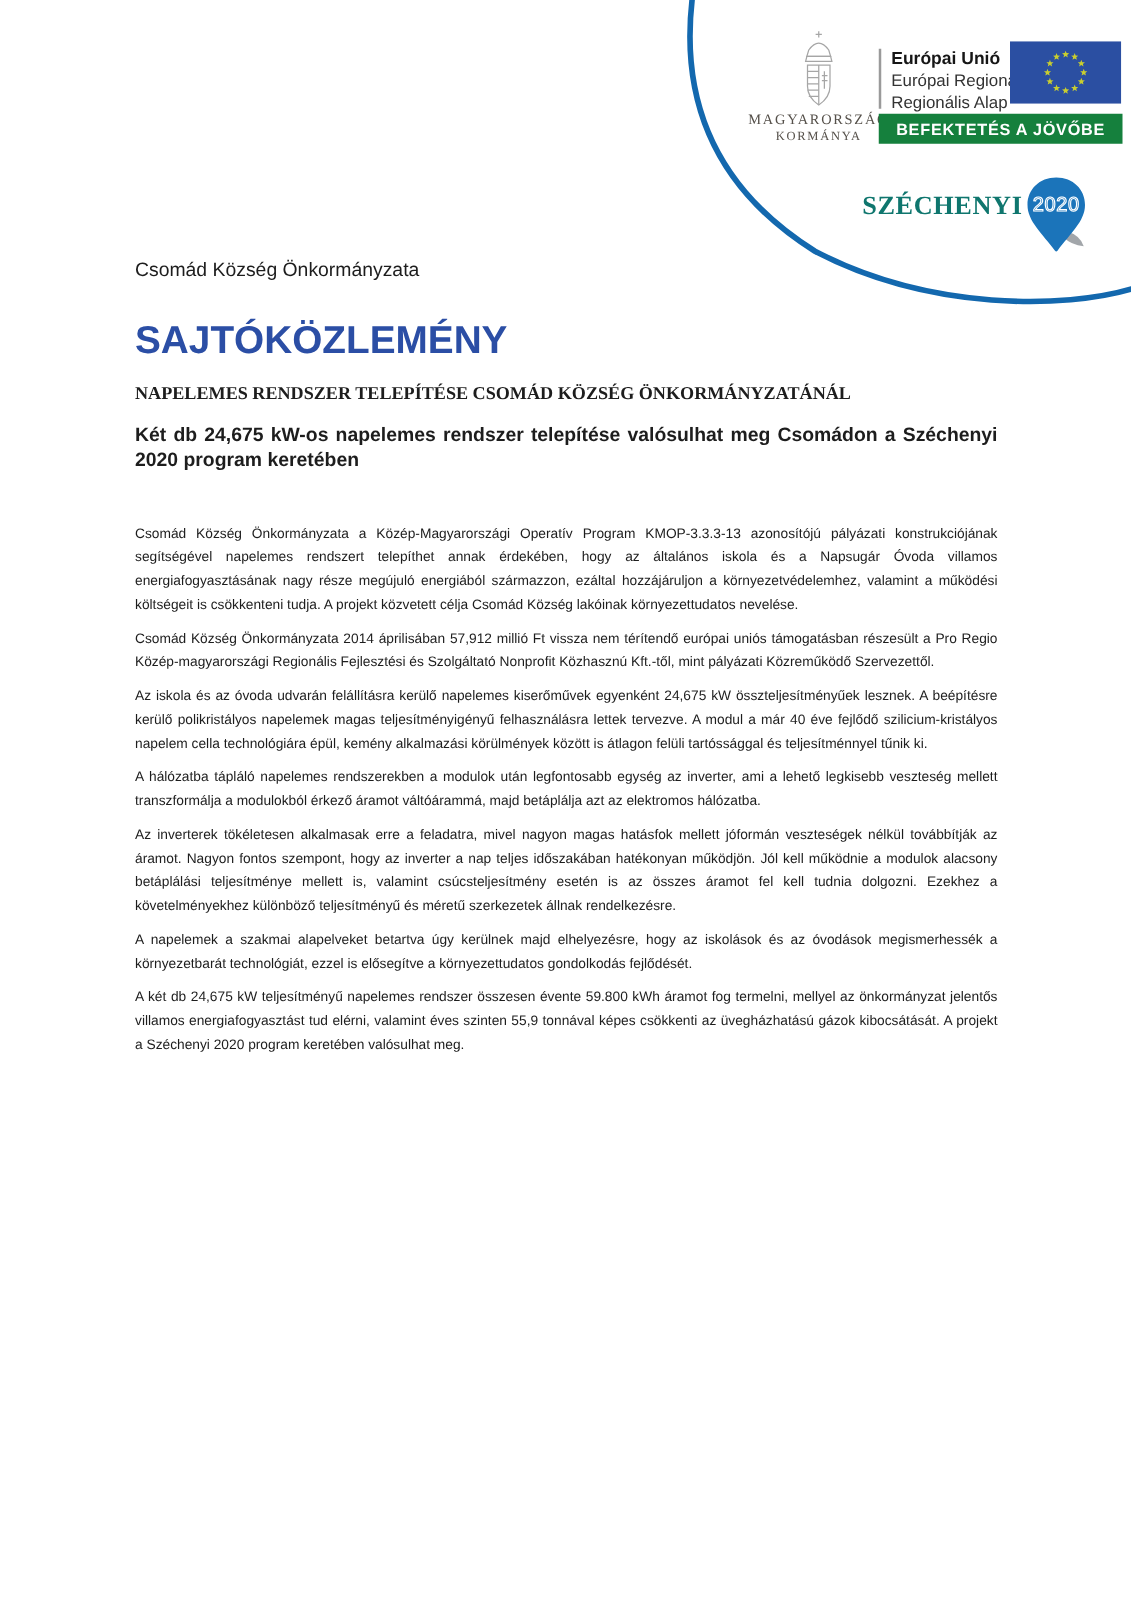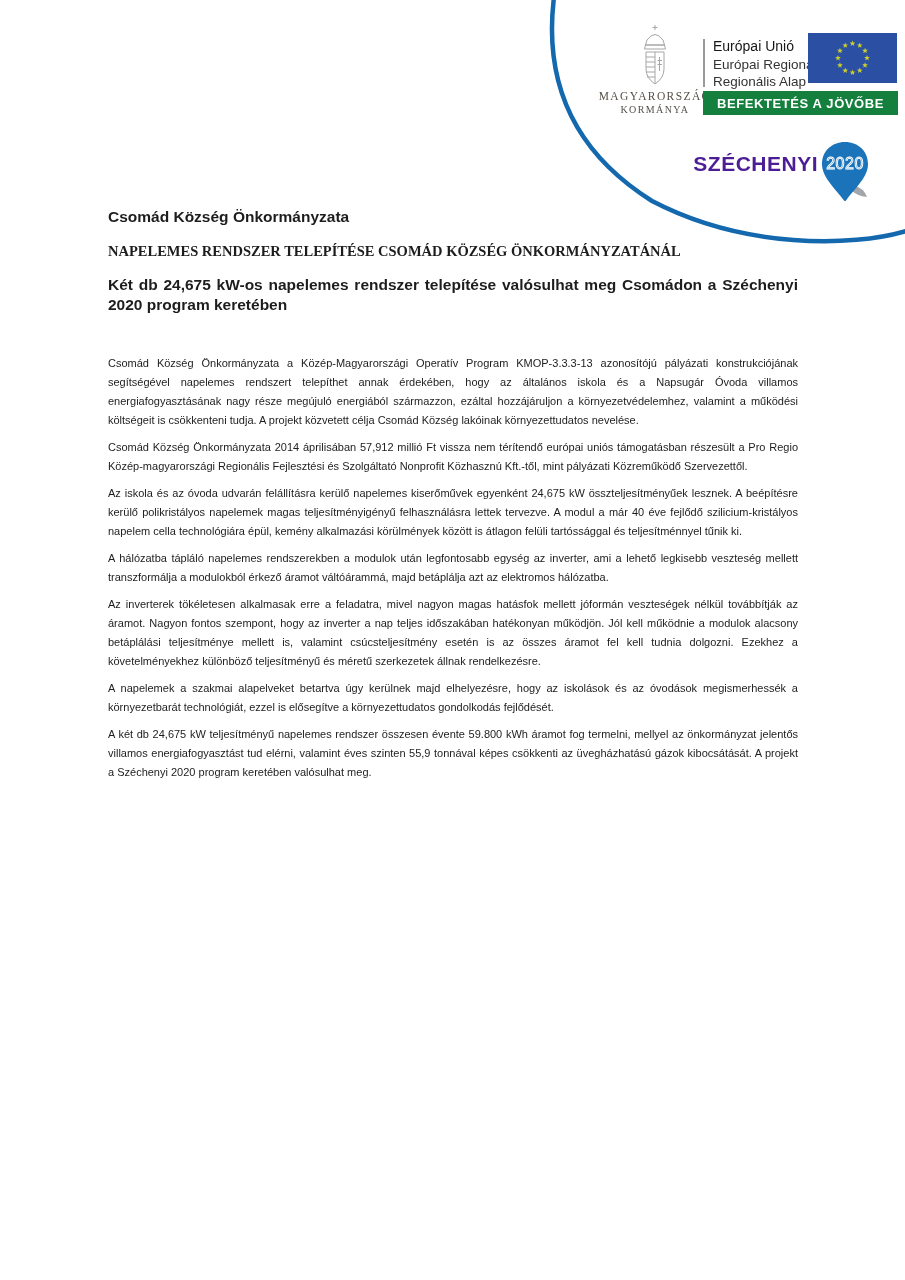--- a/index.html
+++ b/index.html
@@ -11,37 +11,37 @@
   .curve-svg { position:absolute; top:0; left:0; }
   .gov-logo { position:absolute; left:597px; top:24px; width:116px; text-align:center; }
   .gov-crest { display:block; margin:0 auto 2px auto; }
   .gov-name {
     font-family:"Liberation Serif", serif; color:#55504a;
     font-size:11.5px; letter-spacing:1.4px; line-height:13px; white-space:nowrap;
   }
   .gov-name .l2 { font-size:10px; }
   .eu-divider { position:absolute; left:703px; top:39px; width:2px; height:48px; background:#9a9a9a; }
   .eu-text { position:absolute; left:713px; top:38px; line-height:17.5px; }
-  .eu-text .l1 { font-weight:normal; font-size:14px; color:#161616; }
+  .eu-text .l1 { font-weight:bold; font-size:14px; color:#161616; }
   .eu-text .l2, .eu-text .l3 { font-size:13.5px; color:#333; }
   .eu-flag { position:absolute; left:808px; top:33px; }
   .invest-banner {
     position:absolute; left:703px; top:91px; width:195px; height:24px;
     display:flex; align-items:center; justify-content:center;
     color:#fff; font-weight:bold; font-size:13px; letter-spacing:0.6px; white-space:nowrap;
   }
   .szechenyi-word {
     position:absolute; left:640px; top:152px; width:178px; text-align:right;
     font-weight:bold; font-size:21px; letter-spacing:0.5px; color:#4d4d4f; white-space:nowrap;
   }
   .szechenyi-pin { position:absolute; left:820px; top:141px; }
   
   .content { position:absolute; left:108px; top:196px; width:690px; }
   .doc-date { font-size:15px; color:#222; }
-  .doc-org  { font-size:15.5px; font-weight:bold; margin-top:12px; }
+  .doc-org  { font-size:15.5px; font-weight:normal; margin-top:12px; }
   .doc-title { font-weight:bold; font-size:31px; line-height:36px; margin-top:28px; letter-spacing:0px; }
   .doc-subtitle { font-weight:bold; font-size:14.5px; line-height:19px; margin-top:16px; white-space:nowrap;font-family:Liberation Serif, serif; }
   .doc-lead { font-weight:bold; font-size:15.5px; line-height:19.5px; margin-top:14px; text-align:justify; }
   .paras { margin-top:40px; }
   .paras p { margin:0 0 8px 0; font-size:11px; line-height:19px; text-align:justify; }
 </style>
 </head>
 <body>
 
 <div class="page">
@@ -91,29 +91,30 @@
         <polygon points="30.00,22.00 30.76,23.95 32.85,24.07 31.24,25.40 31.76,27.43 30.00,26.30 28.24,27.43 28.76,25.40 27.15,24.07 29.24,23.95" fill="#C9CE2F"></polygon>
         <polygon points="31.94,14.75 32.71,16.70 34.80,16.82 33.18,18.15 33.71,20.18 31.94,19.05 30.18,20.18 30.71,18.15 29.09,16.82 31.18,16.70" fill="#C9CE2F"></polygon>
         <polygon points="37.25,9.44 38.01,11.39 40.10,11.52 38.49,12.84 39.01,14.87 37.25,13.74 35.49,14.87 36.01,12.84 34.40,11.52 36.49,11.39" fill="#C9CE2F"></polygon>
       </g>
   </svg>
 
   <div class="invest-banner" style="background: #15803d;">
     <span>BEFEKTETÉS A JÖVŐBE</span>
   </div>
 
-  <div class="szechenyi-word" style="color: #4c1d95;">SZÉCHENYI</div>
+  <div class="szechenyi-word" style="color: #0f766e; font-family: Liberation Serif, serif;">SZÉCHENYI</div>
   <svg class="szechenyi-pin" width="52" height="62" viewBox="0 0 52 62" aria-hidden="true">
     <path d="M33 44 q11 3 14 12 q-10 -1 -16 -7 Z" fill="#A2A6AA"></path>
     <path d="M25 1 C11.5 1 2 10.5 2 23 C2 36 14 46 24 59.5 C24.6 60.3 25.4 60.3 26 59.5 C36 46 48 36 48 23 C48 10.5 38.5 1 25 1 Z" fill="#1B74BA"></path>
     <text x="25" y="28" text-anchor="middle" font-family="Liberation Sans, sans-serif" font-size="16" letter-spacing="0.5" fill="none" stroke="#ffffff" stroke-width="0.9">2020</text>
   </svg>
 
   <div class="content">
     <div class="doc-org">Csomád Község Önkormányzata</div>
+    <div class="doc-title" style="color: rgb(43, 78, 165);">SAJTÓKÖZLEMÉNY</div>
     <div class="doc-subtitle">NAPELEMES RENDSZER TELEPÍTÉSE CSOMÁD KÖZSÉG ÖNKORMÁNYZATÁNÁL</div>
     <div class="doc-lead">Két db 24,675 kW-os napelemes rendszer telepítése valósulhat meg Csomádon a Széchenyi 2020 program keretében</div>
     <div class="paras">
         <p>Csomád Község Önkormányzata a Közép-Magyarországi Operatív Program KMOP-3.3.3-13 azonosítójú pályázati konstrukciójának segítségével napelemes rendszert telepíthet annak érdekében, hogy az általános iskola és a Napsugár Óvoda villamos energiafogyasztásának nagy része megújuló energiából származzon, ezáltal hozzájáruljon a környezetvédelemhez, valamint a működési költségeit is csökkenteni tudja. A projekt közvetett célja Csomád Község lakóinak környezettudatos nevelése.</p>
         <p>Csomád Község Önkormányzata 2014 áprilisában 57,912 millió Ft vissza nem térítendő európai uniós támogatásban részesült a Pro Regio Közép-magyarországi Regionális Fejlesztési és Szolgáltató Nonprofit Közhasznú Kft.-től, mint pályázati Közreműködő Szervezettől.</p>
         <p>Az iskola és az óvoda udvarán felállításra kerülő napelemes kiserőművek egyenként 24,675 kW összteljesítményűek lesznek. A beépítésre kerülő polikristályos napelemek magas teljesítményigényű felhasználásra lettek tervezve. A modul a már 40 éve fejlődő szilicium-kristályos napelem cella technológiára épül, kemény alkalmazási körülmények között is átlagon felüli tartóssággal és teljesítménnyel tűnik ki.</p>
         <p>A hálózatba tápláló napelemes rendszerekben a modulok után legfontosabb egység az inverter, ami a lehető legkisebb veszteség mellett transzformálja a modulokból érkező áramot váltóárammá, majd betáplálja azt az elektromos hálózatba.</p>
         <p>Az inverterek tökéletesen alkalmasak erre a feladatra, mivel nagyon magas hatásfok mellett jóformán veszteségek nélkül továbbítják az áramot. Nagyon fontos szempont, hogy az inverter a nap teljes időszakában hatékonyan működjön. Jól kell működnie a modulok alacsony betáplálási teljesítménye mellett is, valamint csúcsteljesítmény esetén is az összes áramot fel kell tudnia dolgozni. Ezekhez a követelményekhez különböző teljesítményű és méretű szerkezetek állnak rendelkezésre.</p>
         <p>A napelemek a szakmai alapelveket betartva úgy kerülnek majd elhelyezésre, hogy az iskolások és az óvodások megismerhessék a környezetbarát technológiát, ezzel is elősegítve a környezettudatos gondolkodás fejlődését.</p>
         <p>A két db 24,675 kW teljesítményű napelemes rendszer összesen évente 59.800 kWh áramot fog termelni, mellyel az önkormányzat jelentős villamos energiafogyasztást tud elérni, valamint éves szinten 55,9 tonnával képes csökkenti az üvegházhatású gázok kibocsátását. A projekt a Széchenyi 2020 program keretében valósulhat meg.</p>

